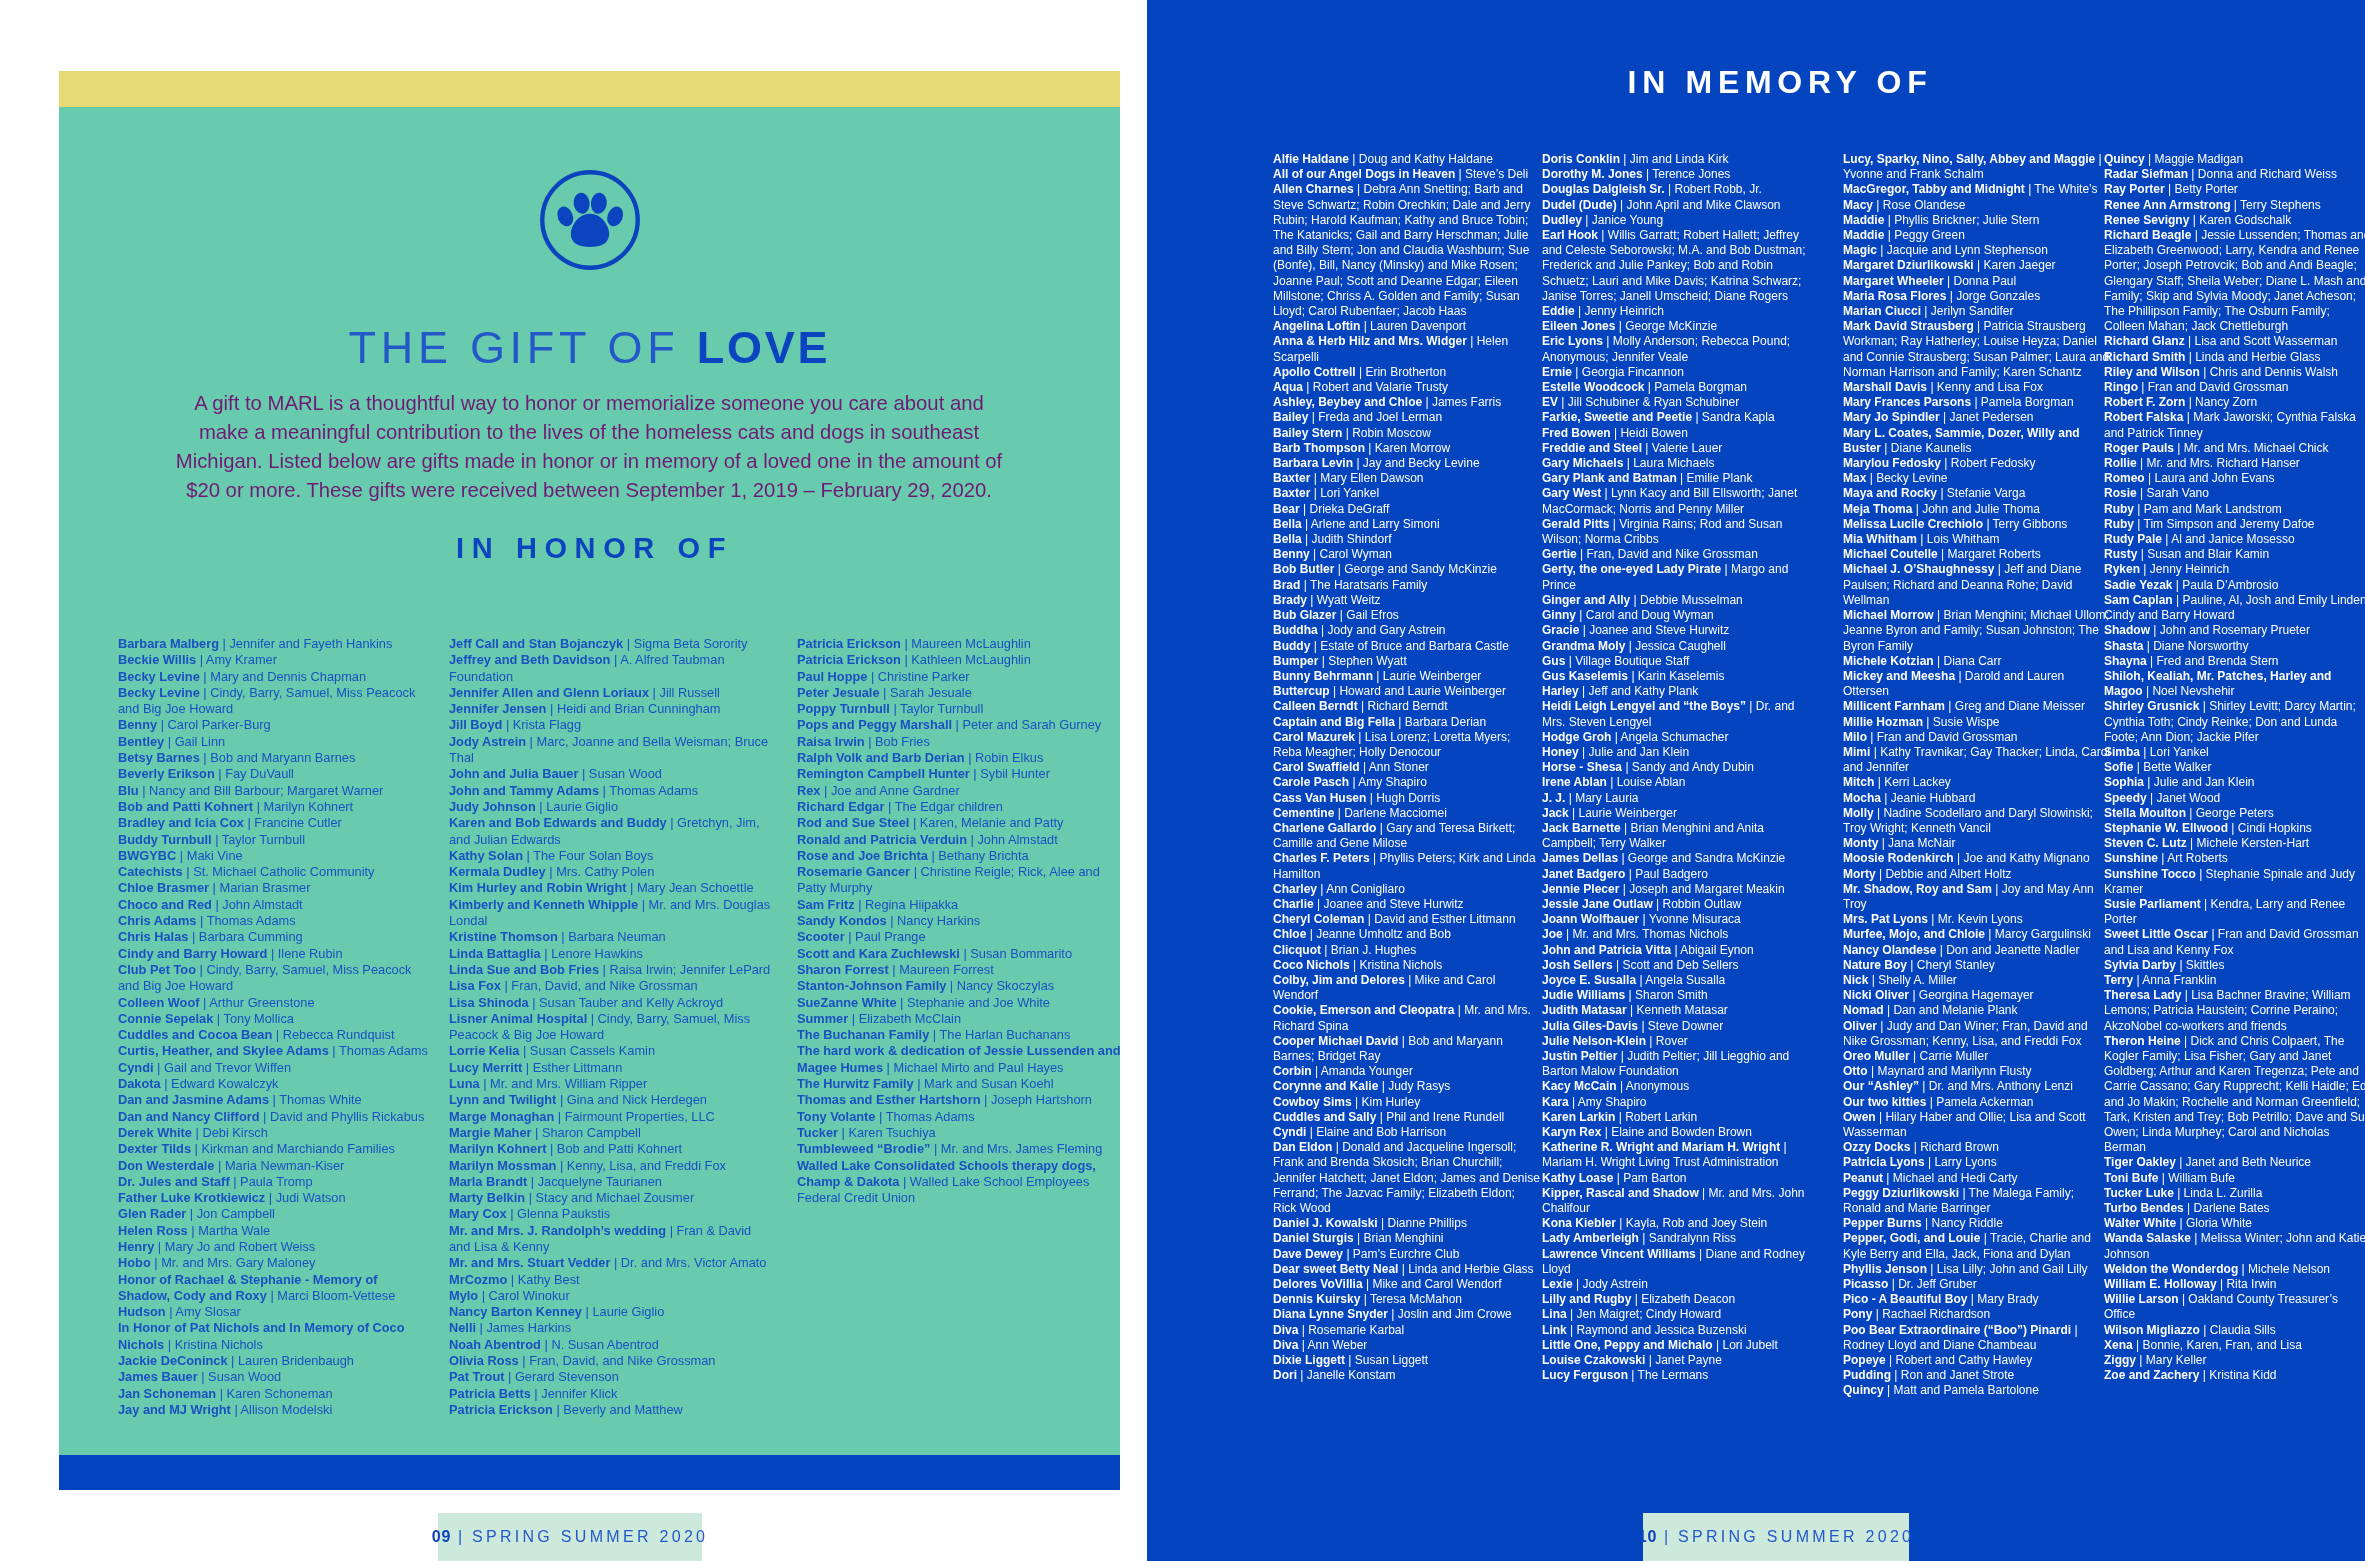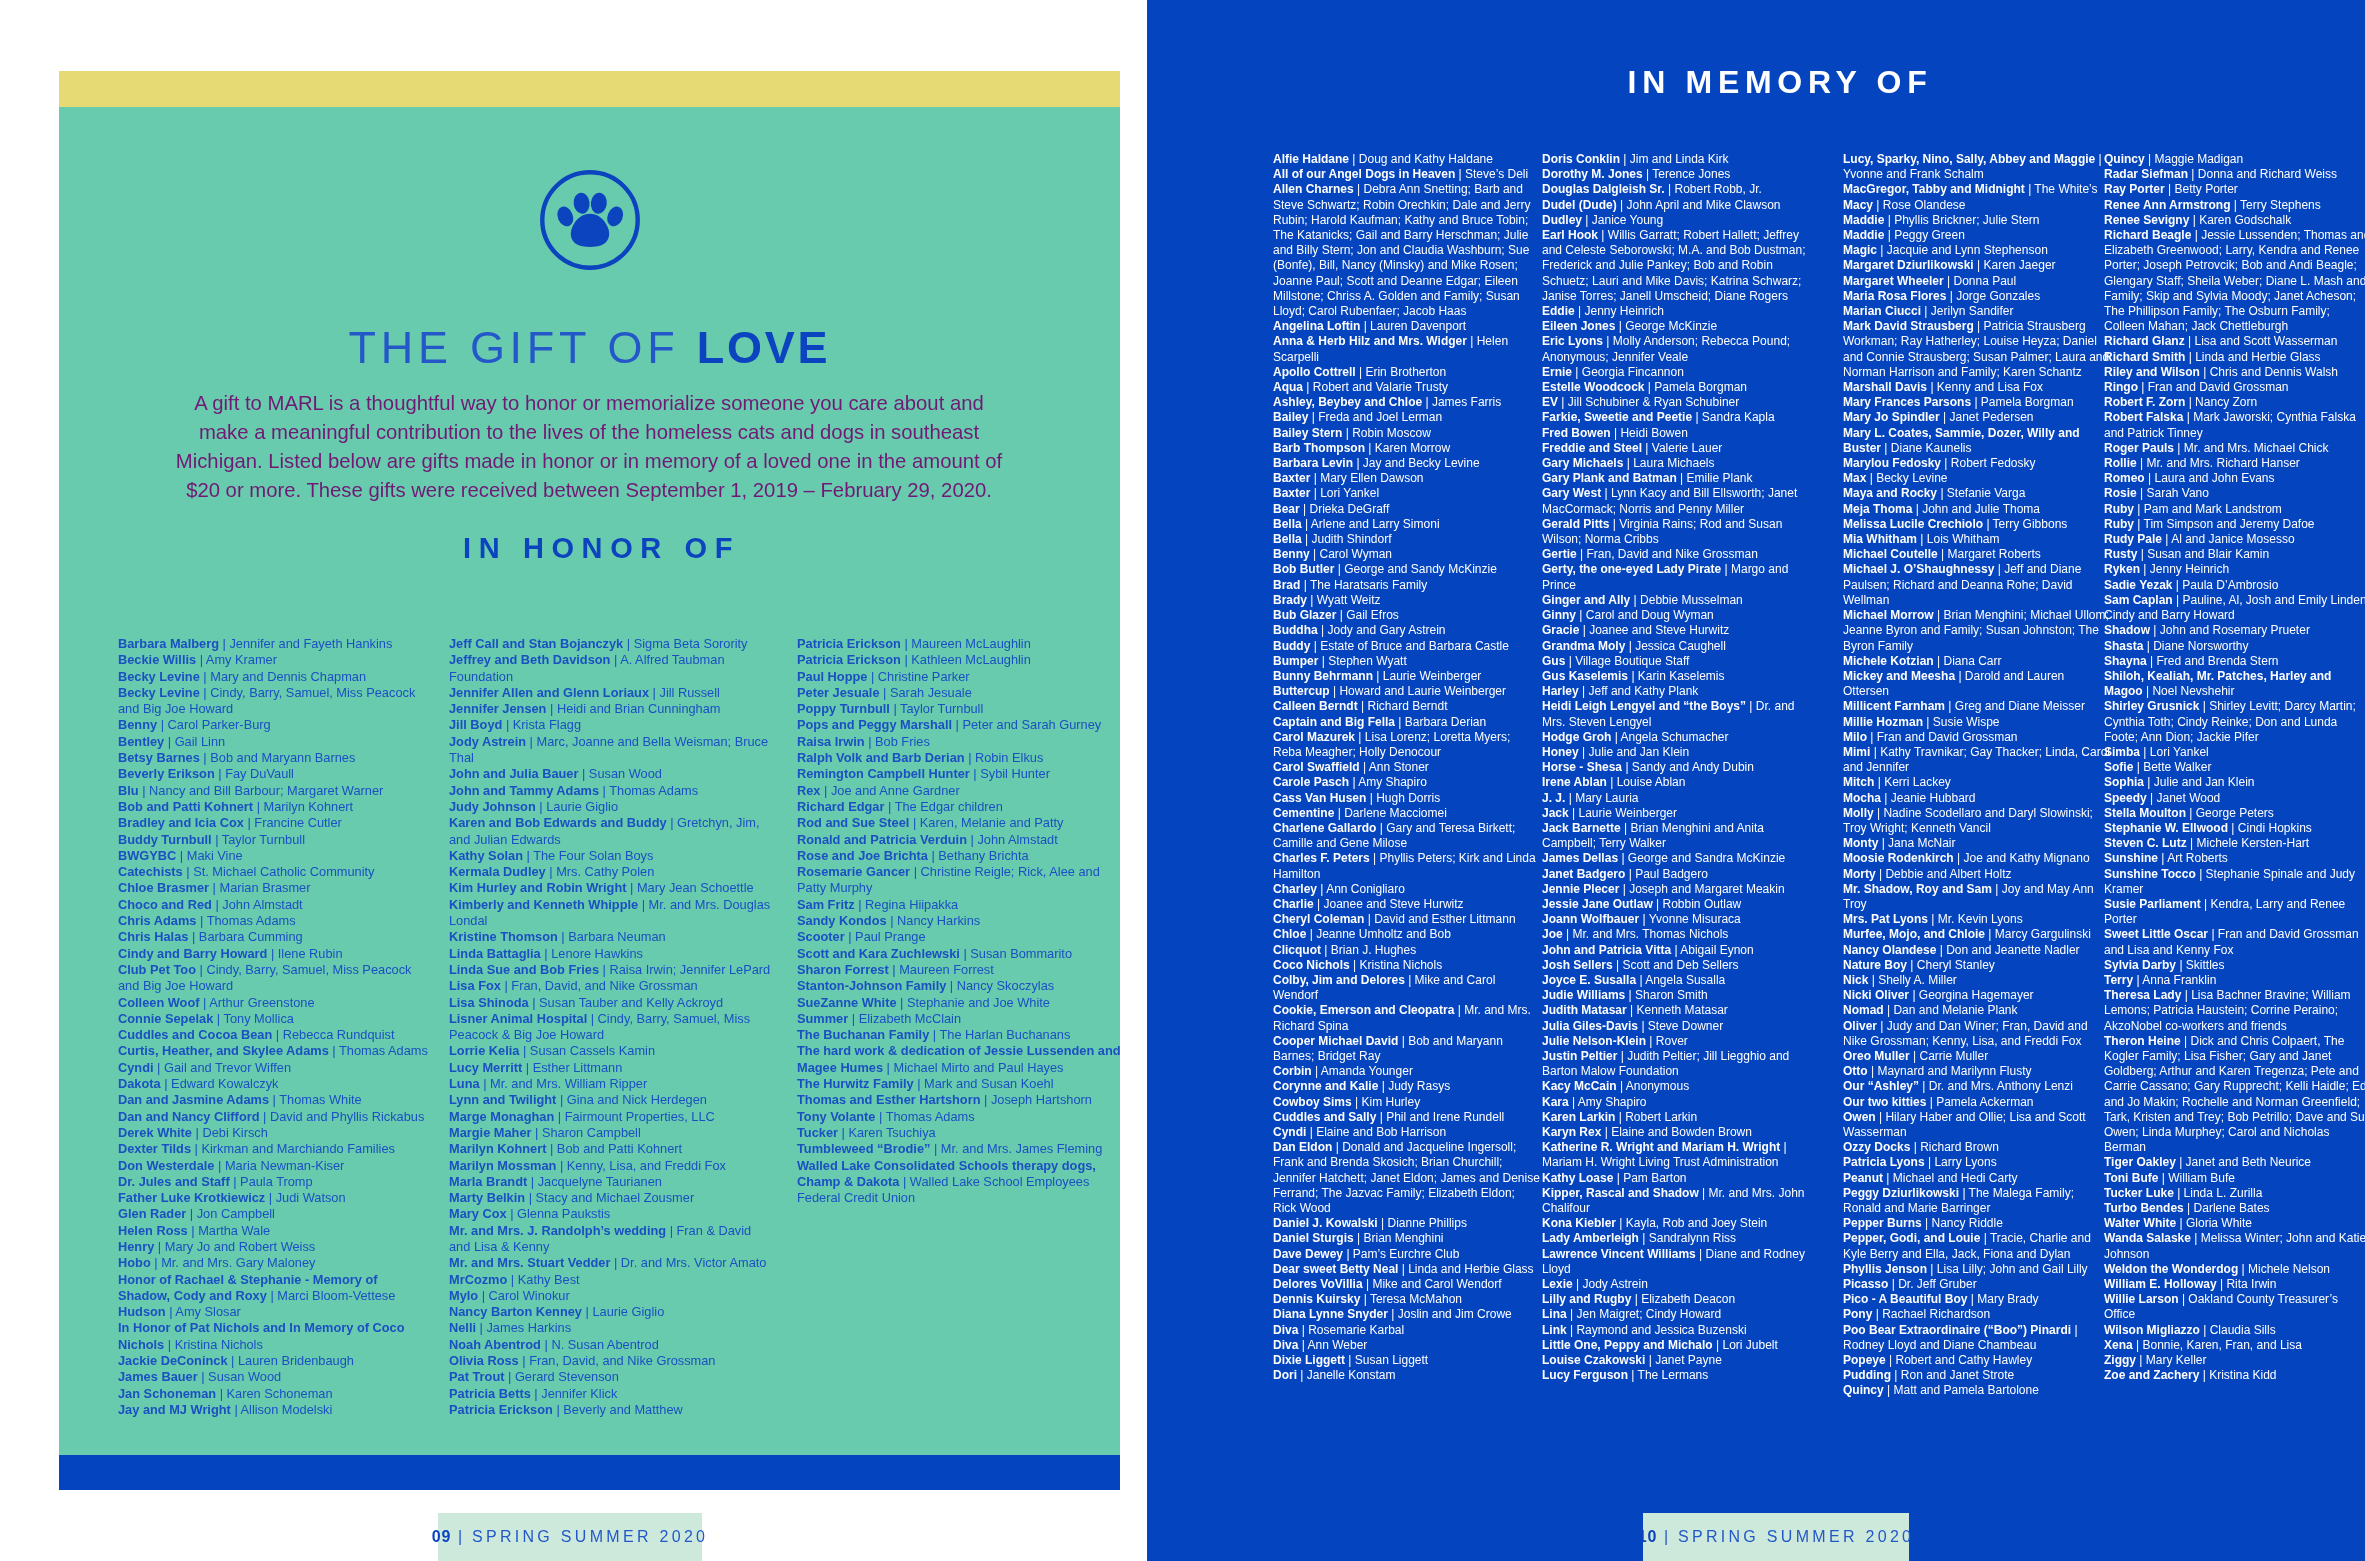--- a/index.html
+++ b/index.html
@@ -14,21 +14,21 @@
 
   #paw-badge{left:478px;top:96px;width:106px;height:106px;}
 
   #gift-title{left:0;top:251px;width:1061px;text-align:center;color:#2458C8;
     font-size:45px;letter-spacing:4.7px;font-weight:300;white-space:nowrap;}
   #gift-title .bold{font-weight:800;color:#0B44BE;letter-spacing:2.8px;}
 
   #intro{left:115px;top:318px;width:830px;text-align:center;color:#701a75;
     font-size:20.3px;line-height:29px;font-weight:400;}
 
-  #honor-heading{left:12px;top:461px;width:1061px;text-align:center;color:#0B44BE;
+  #honor-heading{left:5px;top:461px;width:1061px;text-align:center;color:#0B44BE;
     font-size:29px;font-weight:800;letter-spacing:7.6px;}
 
   .honor-col{top:565px;color:#1A50C2;font-size:12.8px;line-height:16.3px;}
   #honor-col-1{left:59px;width:312px;}
   #honor-col-2{left:390px;width:322px;}
   #honor-col-3{left:722px;width:329px;margin-left:16px;}
 
   .entry{margin:0;}
   .nm{font-weight:700;}
 

